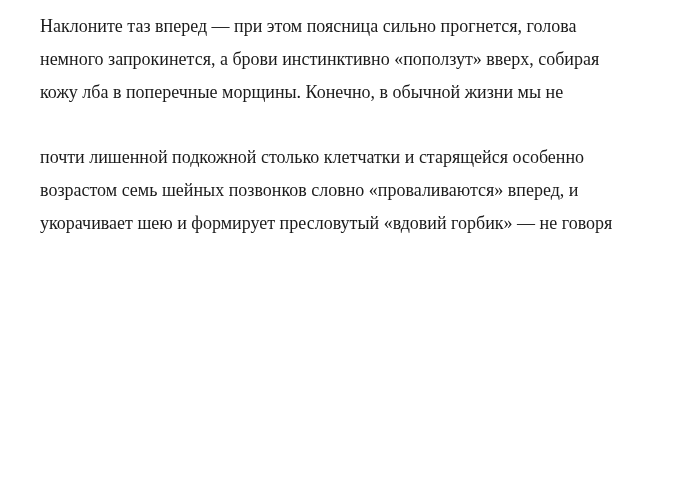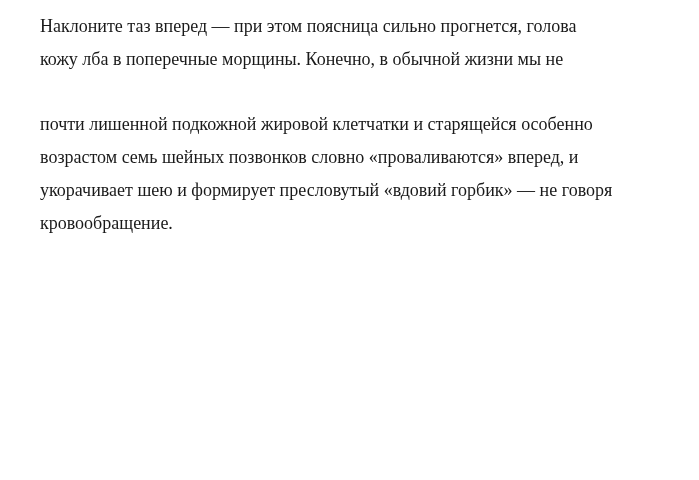--- a/index.html
+++ b/index.html
@@ -29,22 +29,22 @@
       display: block;
       height: 32.8px;
     }
   </style>
 </head>
 <body>
 
 <div class="doc">
   <p style="margin:0">
     <span class="line">Наклоните таз вперед — при этом поясница сильно прогнется, голова</span>
+    <span class="line">немного запрокинется, а брови инстинктивно «поползут» вверх, собирая</span>
     <span class="line">кожу лба в поперечные морщины. Конечно, в обычной жизни мы не</span>
   </p>
   <span class="gap"></span>
   <p style="margin:0">
-    <span class="line">почти лишенной подкожной жировой клетчатки и старящейся особенно</span>
+    <span class="line">почти лишенной подкожной столько клетчатки и старящейся особенно</span>
     <span class="line">возрастом семь шейных позвонков словно «проваливаются» вперед, и</span>
     <span class="line">укорачивает шею и формирует пресловутый «вдовий горбик» — не говоря</span>
-    <span class="line">кровообращение.</span>
   </p>
 </div>
 
 </body></html>

